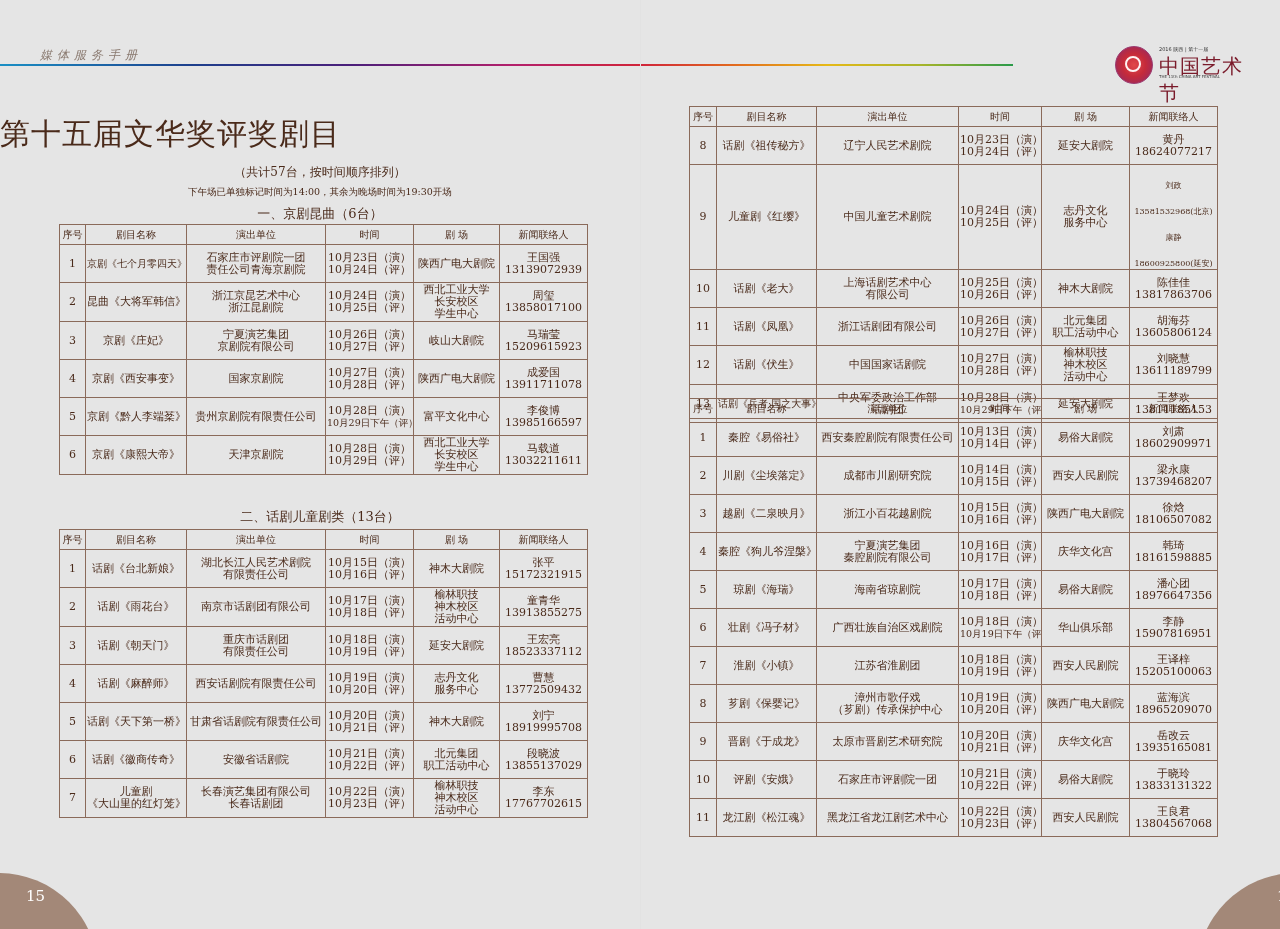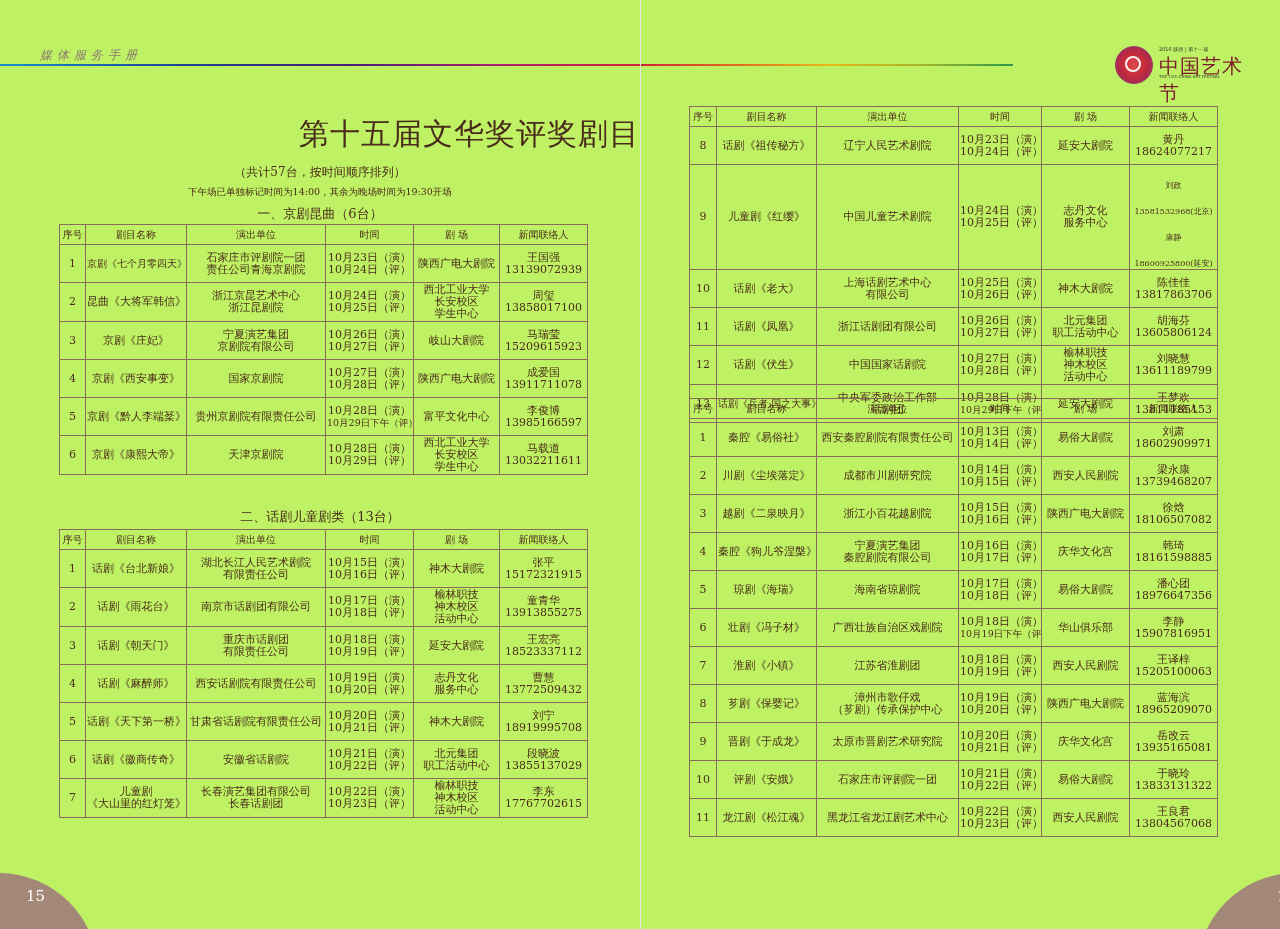--- a/index.html
+++ b/index.html
@@ -2,21 +2,21 @@
 <html><head>
 <meta charset="utf-8">
 <style>
   html, body { margin:0; padding:0; }
   body {
     width:1280px; height:929px; position:relative; overflow:hidden;
     background:#ffffff;
     font-family: "DejaVu Serif", "Liberation Serif", serif;
     color:#5a3a2a;
   }
-  .page { position:absolute; top:0; height:929px; background:#bef264; overflow:hidden; }
+  .page { position:absolute; top:0; height:929px; background:#e5e5e5; overflow:hidden; }
   .page.left { left:0; width:640px; }
   .page.right { left:641px; width:639px; }
   .spine { position:absolute; left:640px; top:0; width:1px; height:929px; background:#e2e2e2; }
   .topborder { position:absolute; left:0; top:0; width:1280px; height:1px; background:#e2e2e2; }
 
   .header-title {
     position:absolute; left:40px; top:47px;
     font-size:12px; letter-spacing:5px; font-style:italic; color:#8a7a70;
     font-family: "DejaVu Sans", "Liberation Sans", sans-serif;
   }
@@ -36,21 +36,21 @@
   }
   .logo-circle::after {
     content:""; position:absolute; left:9px; top:9px; width:16px; height:16px; border-radius:50%;
     border:2px solid #fff3f3; box-sizing:border-box;
   }
   .logo-sub { position:absolute; left:44px; top:2px; font-size:5px; color:#333; font-family:"DejaVu Sans", sans-serif; }
   .logo-main { position:absolute; left:44px; top:9px; font-size:20px; color:#7a1a2a; letter-spacing:1px; }
   .logo-en { position:absolute; left:44px; top:30px; font-size:4px; color:#333; font-family:"DejaVu Sans", sans-serif; }
 
   .main-title {
-    position:absolute; left:0; width:640px; top:114px; text-align:right;
+    position:absolute; left:0; width:640px; top:114px; text-align:left;
     font-size:30px; color:#4a2a1a; letter-spacing:1px;
   }
   .subtitle { position:absolute; left:0; width:640px; top:164px; text-align:center; font-size:12px; color:#4a2a1a; }
   .note { position:absolute; left:0; width:640px; top:186px; text-align:center; font-size:9.5px; color:#4a2a1a; }
   .section-title { position:absolute; text-align:center; font-size:13px; color:#4a2a1a; }
 
   table.sched {
     position:absolute; border-collapse:collapse; table-layout:fixed;
     font-size:11px; color:#4a2a1a;
   }

